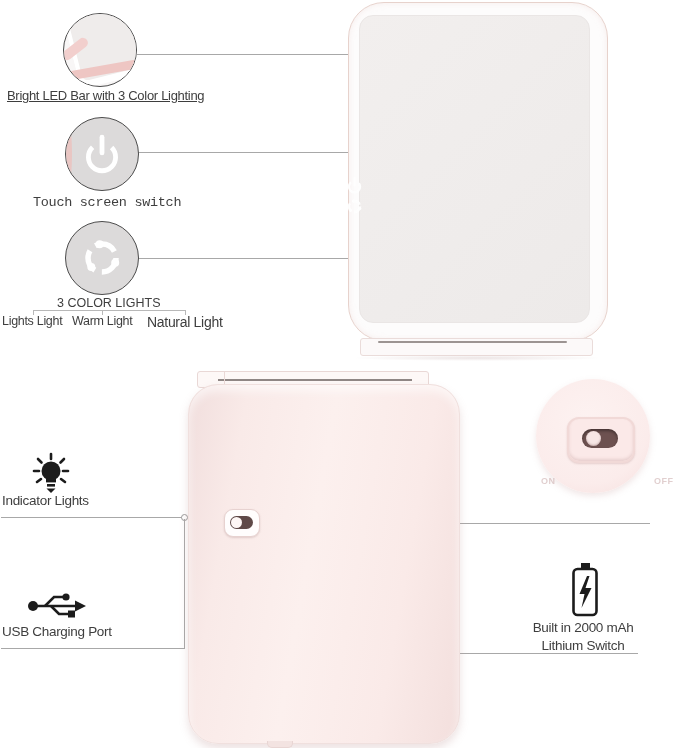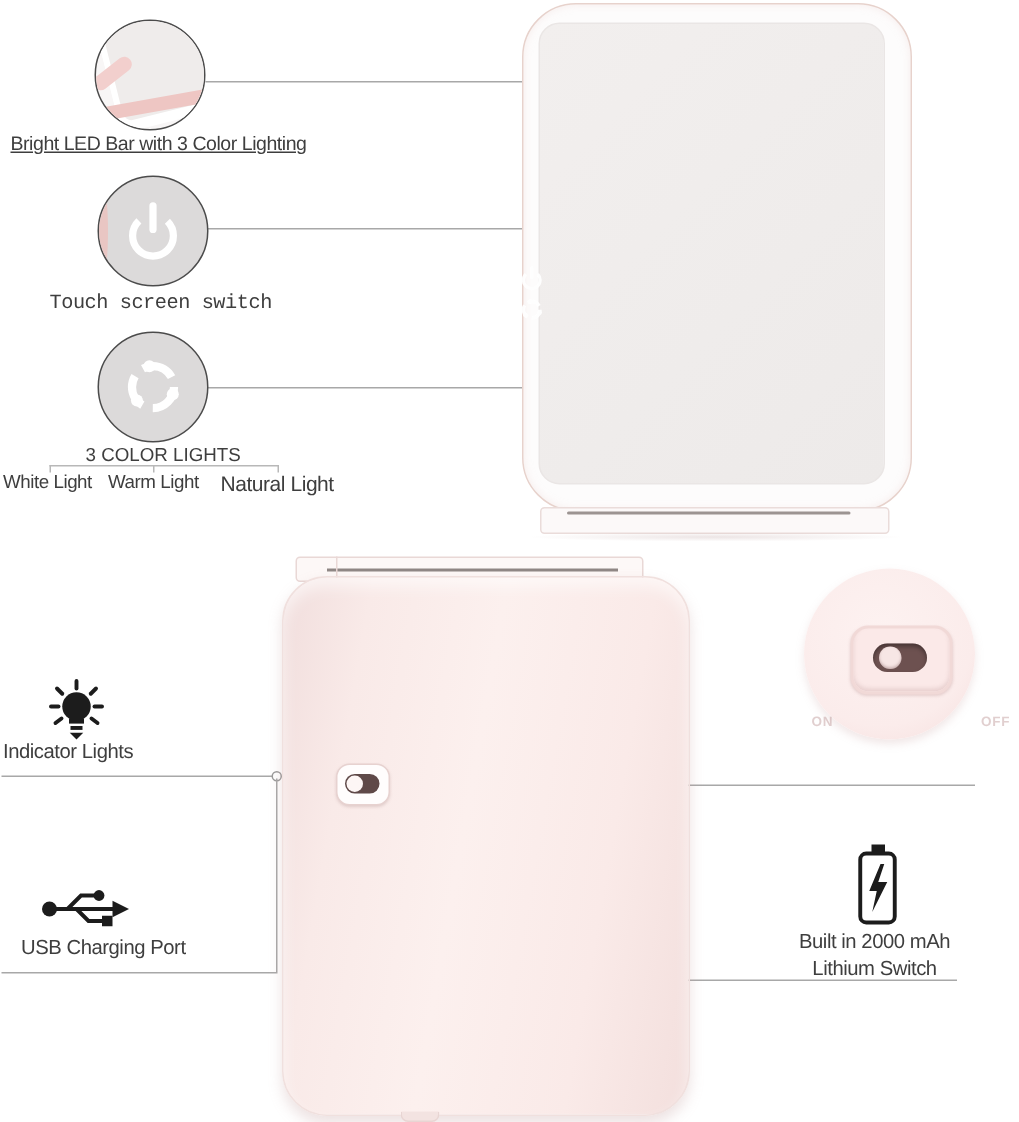--- a/index.html
+++ b/index.html
@@ -198,21 +198,21 @@
     <svg width="30" height="58" viewBox="0 0 30 58">
       <rect x="11" y="2" width="9" height="6" fill="#1c1c1c"></rect>
       <rect x="3.5" y="8" width="23" height="46" rx="4" fill="none" stroke="#1c1c1c" stroke-width="2.6"></rect>
       <polygon points="17,15 9.5,33 14.5,33 11.5,47 21.5,27 15.5,27 19.5,15" fill="#1c1c1c"></polygon>
     </svg>
   </div>
 
   <div class="label" style="left:7px;top:88px;text-decoration:underline;">Bright LED Bar with 3 Color Lighting</div>
   <div class="label" style="left:33px;top:195px;font-size:13.5px;font-family:Liberation Mono, monospace;">Touch screen switch</div>
   <div class="label" style="left:57px;top:296px;font-size:12.5px;letter-spacing:0;">3 COLOR LIGHTS</div>
-  <div class="label" style="left:2px;top:314px;font-size:12.5px;">White Light</div>
+  <div class="label" style="left:2px;top:314px;font-size:12.5px;">Lights Light</div>
   <div class="label" style="left:72px;top:314px;font-size:12.5px;">Warm Light</div>
   <div class="label" style="left:147px;top:314px;font-size:14px;">Natural Light</div>
   <div class="label" style="left:2px;top:493px;font-size:13.5px;">Indicator Lights</div>
-  <div class="label" style="left:2px;top:624px;font-size:13.5px;margin-left:12px;">USB Charging Port</div>
+  <div class="label" style="left:2px;top:624px;font-size:13.5px;">USB Charging Port</div>
   <div class="label ctr" style="left:508px;top:620px;width:150px;font-size:13.5px;">Built in 2000 mAh</div>
   <div class="label ctr" style="left:508px;top:638px;width:150px;font-size:13.5px;">Lithium Switch</div>
 
 </div>
 
 </body></html>

